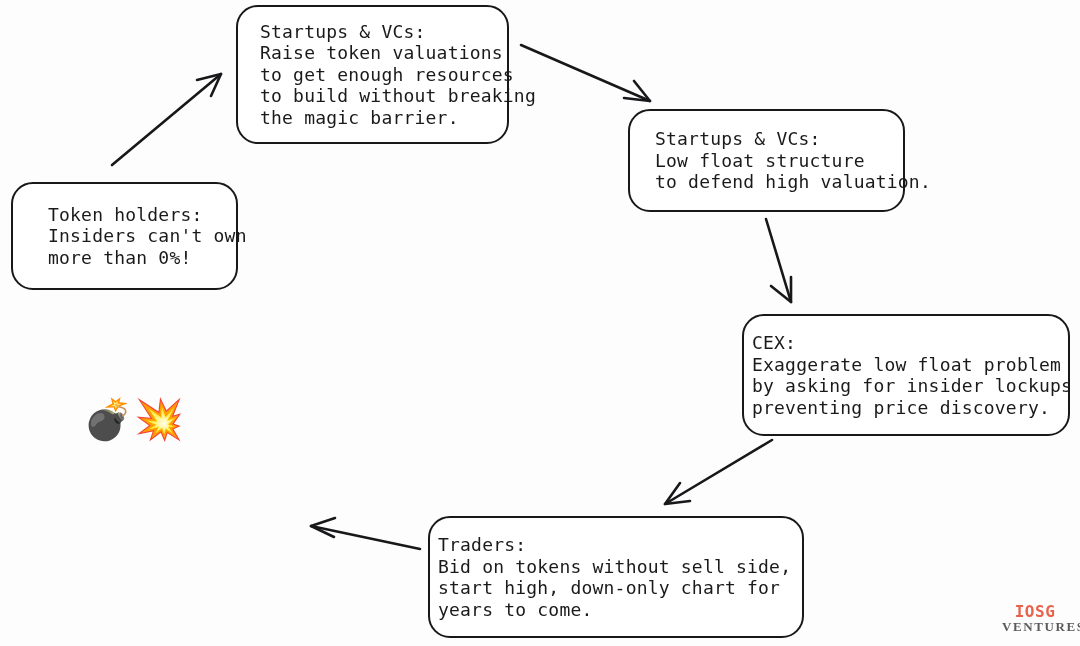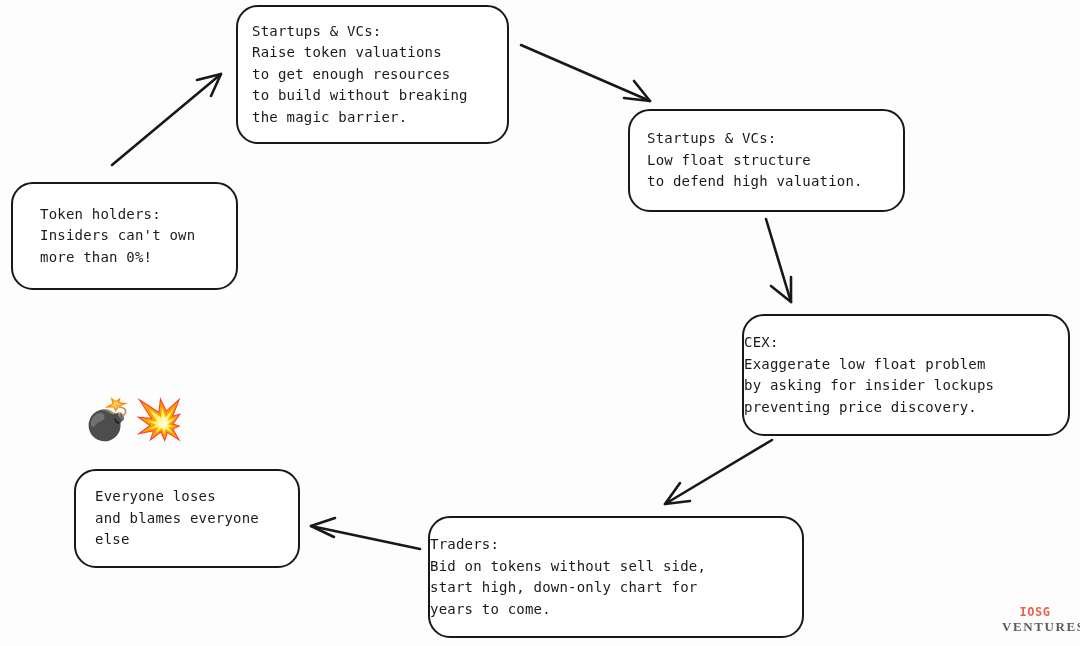--- a/index.html
+++ b/index.html
@@ -30,24 +30,25 @@
     border: 2.4px solid #18181b;
     border-radius: 22px;
     background: #ffffff;
     display: flex;
     flex-direction: column;
     justify-content: center;
   }
   .node-text {
     white-space: pre;
     font-family: "DejaVu Sans Mono", "Liberation Mono", monospace;
-    font-size: 14px;
+    font-size: 18px;
     line-height: 21.5px;
     color: #1a1a1a;
     letter-spacing: 0.2px;
+    margin-left: 8px;
   }
 
   
   #node-token-holders   { left: 11px;  top: 182px; width: 227px; height: 108px; }
   #node-token-holders .node-text   { padding-left: 27px; }
 
   #node-startups-raise  { left: 236px; top: 5px;   width: 273px; height: 139px; }
   #node-startups-raise .node-text  { padding-left: 14px; }
 
   #node-startups-float  { left: 628px; top: 109px; width: 277px; height: 103px; }
@@ -79,21 +80,21 @@
   #logo {
     position: absolute;
     left: 1002px;
     top: 603px;
     width: 66px;
     height: 34px;
     text-align: center;
   }
   #logo-mark {
     font-family: "DejaVu Sans Mono", "Liberation Mono", monospace;
-    font-size: 12px;
+    font-size: 16px;
     font-weight: bold;
     letter-spacing: 0.5px;
     color: #e8614d;
     line-height: 18px;
   }
   #logo-sub {
     font-family: Liberation Serif, serif;
     font-size: 13px;
     font-weight: bold;
     letter-spacing: 1.6px;
@@ -164,25 +165,20 @@
 preventing price discovery.</div>
   </div>
 
   <div class="node" id="node-traders">
     <div class="node-text">Traders:
 Bid on tokens without sell side,
 start high, down-only chart for
 years to come.</div>
   </div>
 
-  <div class="node" id="node-everyone-loses">
-    <div class="node-text">Everyone loses
-and blames everyone
-else</div>
-  </div>
 
   <div id="emoji-group">
     <span>💣</span><span>💥</span>
   </div>
 
   <div id="logo">
     <div id="logo-mark">IOSG</div>
     <div id="logo-sub">VENTURES</div>
   </div>
 

